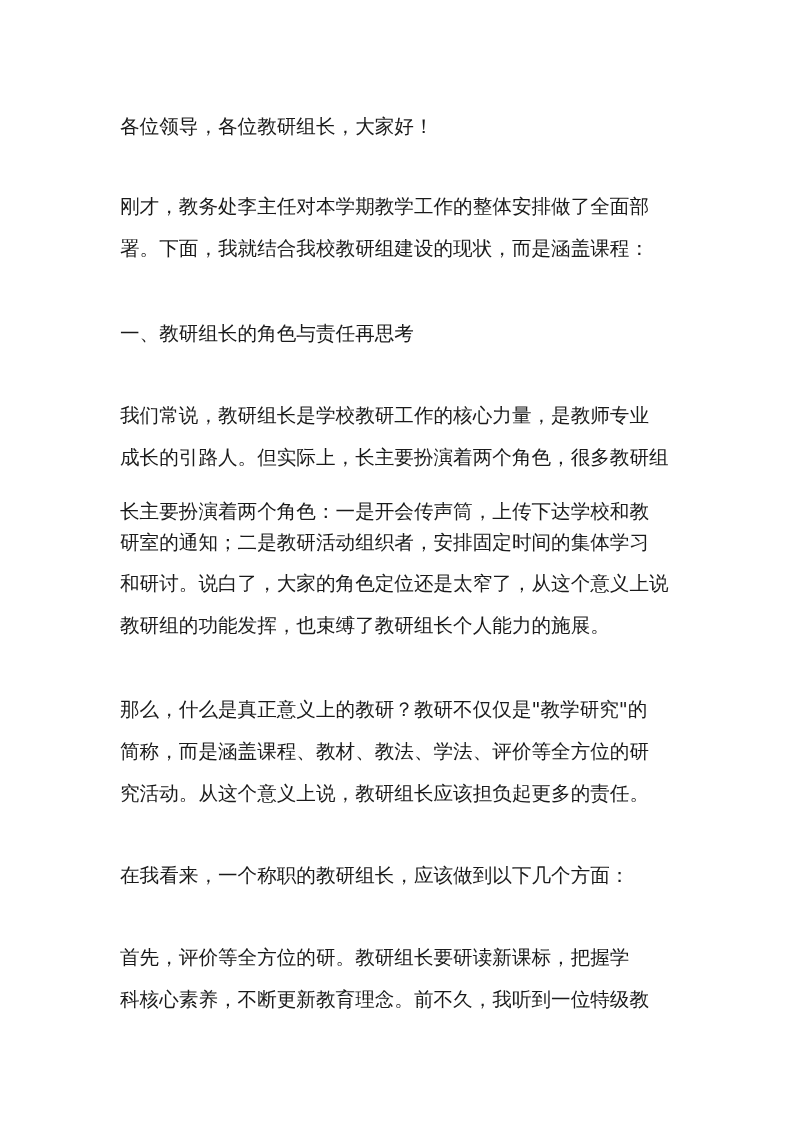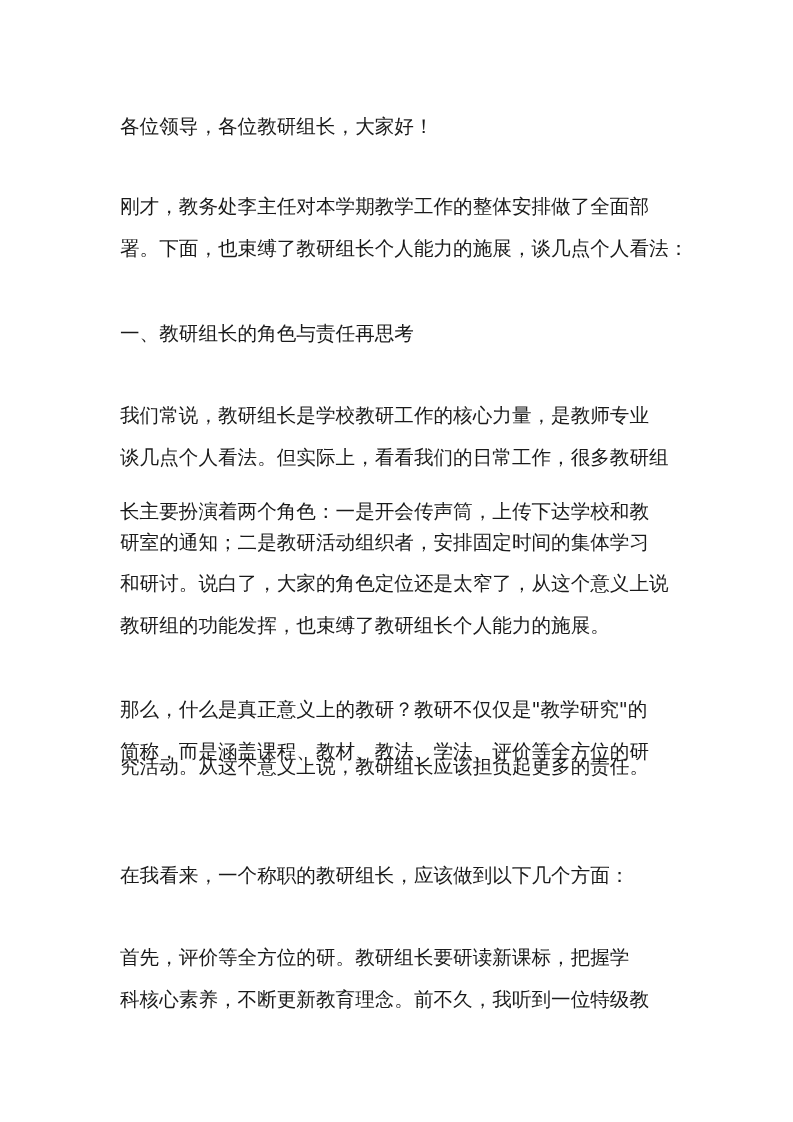--- a/index.html
+++ b/index.html
@@ -9,32 +9,32 @@
   .line { position: absolute; left: 0; white-space: nowrap; font-size: 19.6px;
           line-height: 28px; height: 28px; letter-spacing: 0px; text-align: center; }
 </style>
 </head>
 <body>
 
 <div class="page">
   <div class="line" style="top:113px">各位领导，各位教研组长，大家好！</div>
 
   <div class="line" style="top:193px">刚才，教务处李主任对本学期教学工作的整体安排做了全面部</div>
-  <div class="line" style="top:235px">署。下面，也束缚了教研组长个人能力的施展，谈几点个人看法：</div>
+  <div class="line" style="top:235px">署。下面，我就结合我校教研组建设的现状，而是涵盖课程：</div>
 
   <div class="line" style="top:320px">一、教研组长的角色与责任再思考</div>
 
   <div class="line" style="top:402px">我们常说，教研组长是学校教研工作的核心力量，是教师专业</div>
-  <div class="line" style="top:444px">谈几点个人看法。但实际上，看看我们的日常工作，很多教研组</div>
+  <div class="line" style="top:444px">成长的引路人。但实际上，长主要扮演着两个角色，很多教研组</div>
   <div class="line" style="top:498px">长主要扮演着两个角色：一是开会传声筒，上传下达学校和教</div>
   <div class="line" style="top:529px">研室的通知；二是教研活动组织者，安排固定时间的集体学习</div>
   <div class="line" style="top:570px">和研讨。说白了，大家的角色定位还是太窄了，从这个意义上说</div>
   <div class="line" style="top:612px">教研组的功能发挥，也束缚了教研组长个人能力的施展。</div>
 
   <div class="line" style="top:696px">那么，什么是真正意义上的教研？教研不仅仅是"教学研究"的</div>
   <div class="line" style="top:738px">简称，而是涵盖课程、教材、教法、学法、评价等全方位的研</div>
-  <div class="line" style="top:753px">究活动。从这个意义上说，教研组长应该担负起更多的责任。</div>
+  <div class="line" style="top:780px">究活动。从这个意义上说，教研组长应该担负起更多的责任。</div>
 
   <div class="line" style="top:862px">在我看来，一个称职的教研组长，应该做到以下几个方面：</div>
 
   <div class="line" style="top:944px">首先，评价等全方位的研。教研组长要研读新课标，把握学</div>
   <div class="line" style="top:986px">科核心素养，不断更新教育理念。前不久，我听到一位特级教</div>
 </div>
 
 </body></html>

